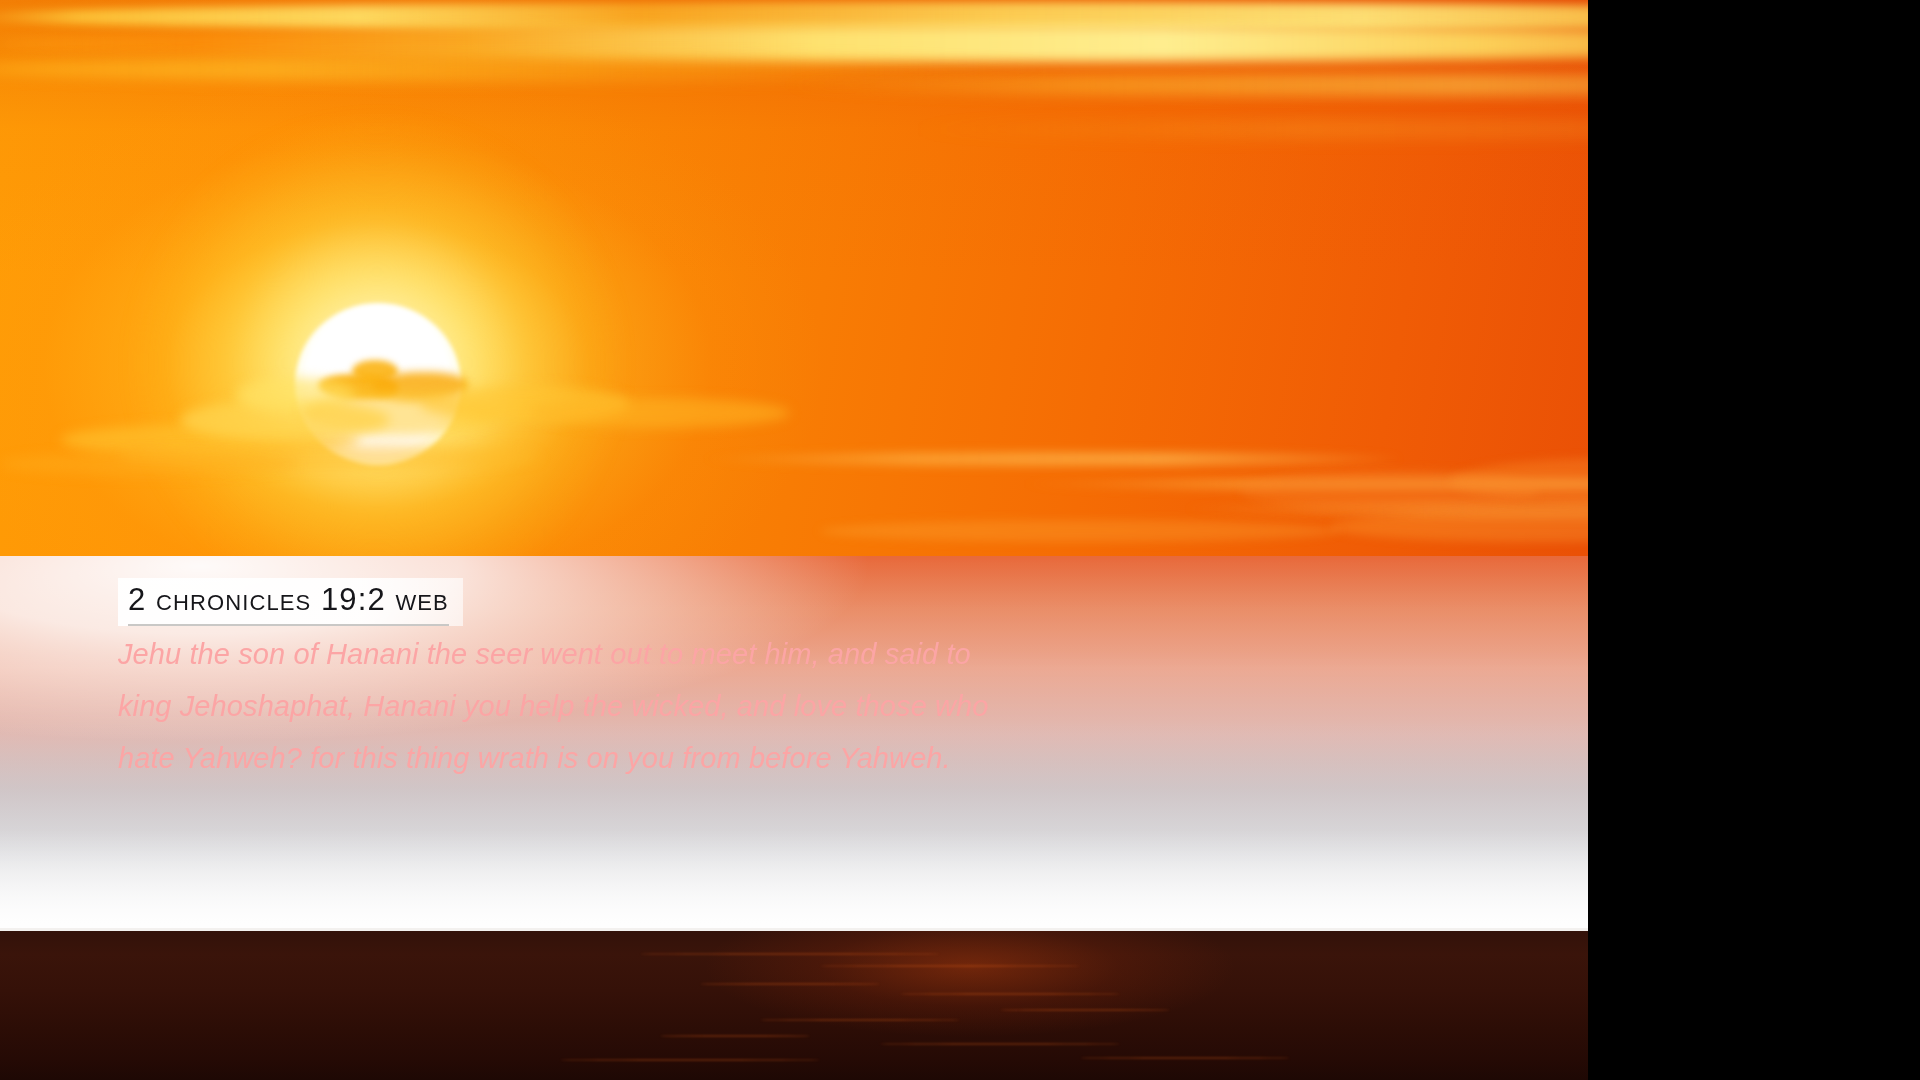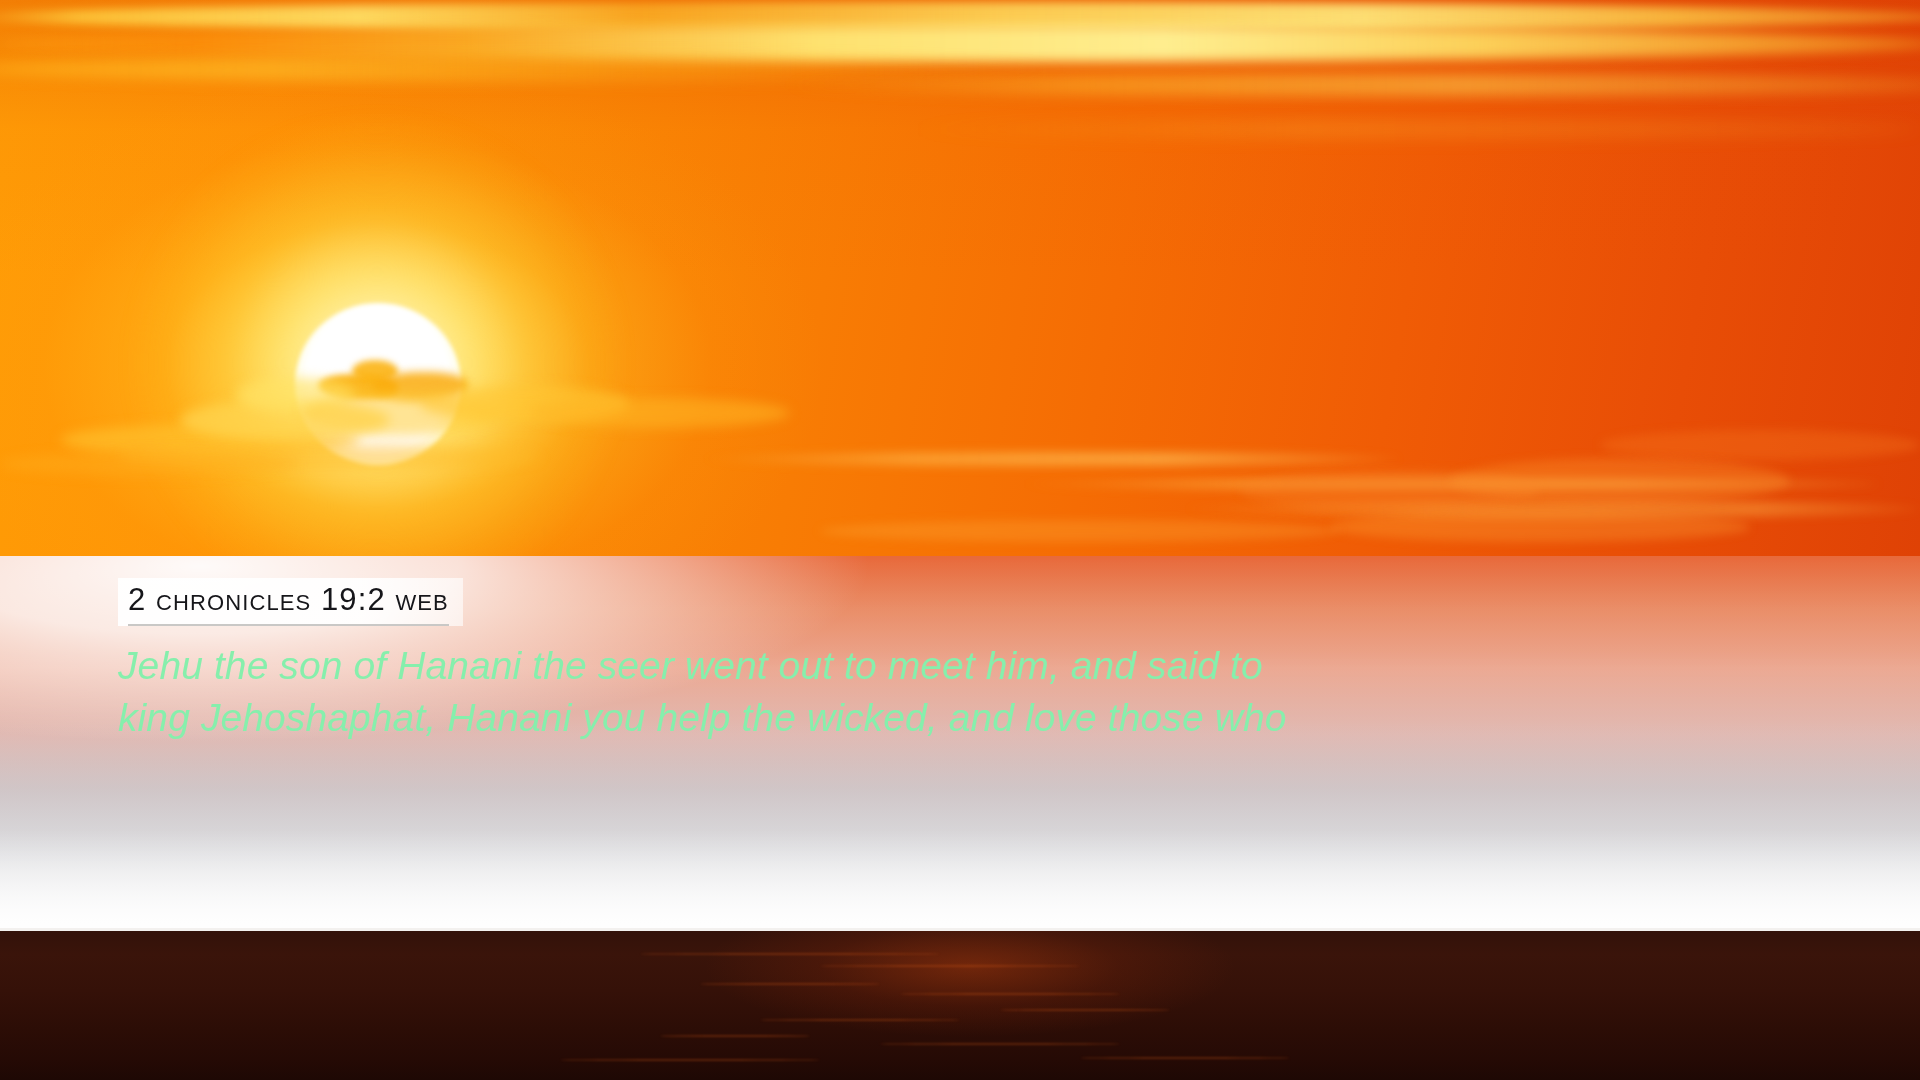--- a/index.html
+++ b/index.html
@@ -2,21 +2,21 @@
 <html><head>
 <meta charset="utf-8">
 <style>
   html, body {
     margin: 0;
     padding: 0;
     background: #000;
   }
   #stage {
     position: relative;
-    width: 1920px;
+    width: 1588px;
     height: 1080px;
     overflow: hidden;
     font-family: "Liberation Sans", sans-serif;
   }
 
   
   .sky {
     position: absolute;
     left: 0; top: 0;
     width: 1920px;
@@ -350,27 +350,26 @@
     padding-bottom: 5px;
     border-bottom: 2px solid #c9c8c6;
     display: inline-block;
   }
 
   .verse {
     position: absolute;
     left: 118px; top: 628px;
     width: 1400px;
     font-family: "Liberation Sans", sans-serif;
-    font-size: 39px;
+    font-size: 29px;
     font-weight: 300;
     font-style: italic;
-    color: #86efac;
+    color: #fca5a5;
     line-height: 52px;
     letter-spacing: 0.1px;
-    margin-top: 12px;
   }
   .verse span { display: block; white-space: nowrap; }
 </style>
 </head>
 <body>
 
 <div id="stage">
 
   <div class="sky"></div>
   <div class="sky-deepen"></div>
@@ -426,15 +425,16 @@
     <div class="wave" style="left:1080px; top:126px; width:210px;"></div>
   </div>
 
   <div class="citation-wrap">
     <div class="citation">2 Chronicles 19:2 WEB</div>
   </div>
 
   <div class="verse">
     <span>Jehu the son of Hanani the seer went out to meet him, and said to</span>
     <span>king Jehoshaphat, Hanani you help the wicked, and love those who</span>
+    <span>hate Yahweh? for this thing wrath is on you from before Yahweh.</span>
   </div>
 
 </div>
 
 </body></html>

